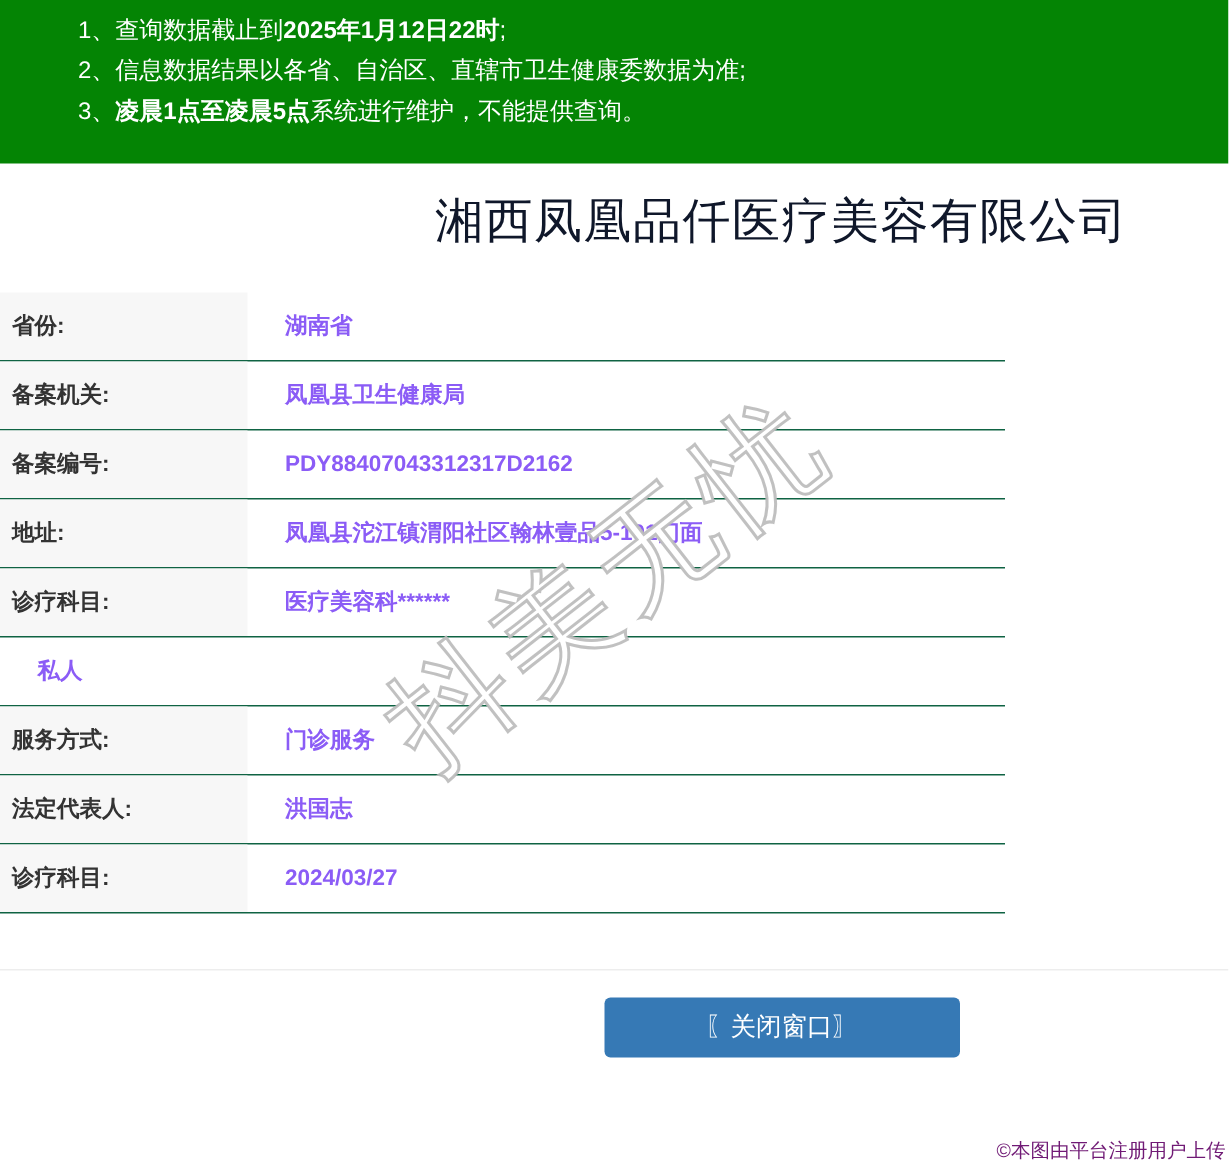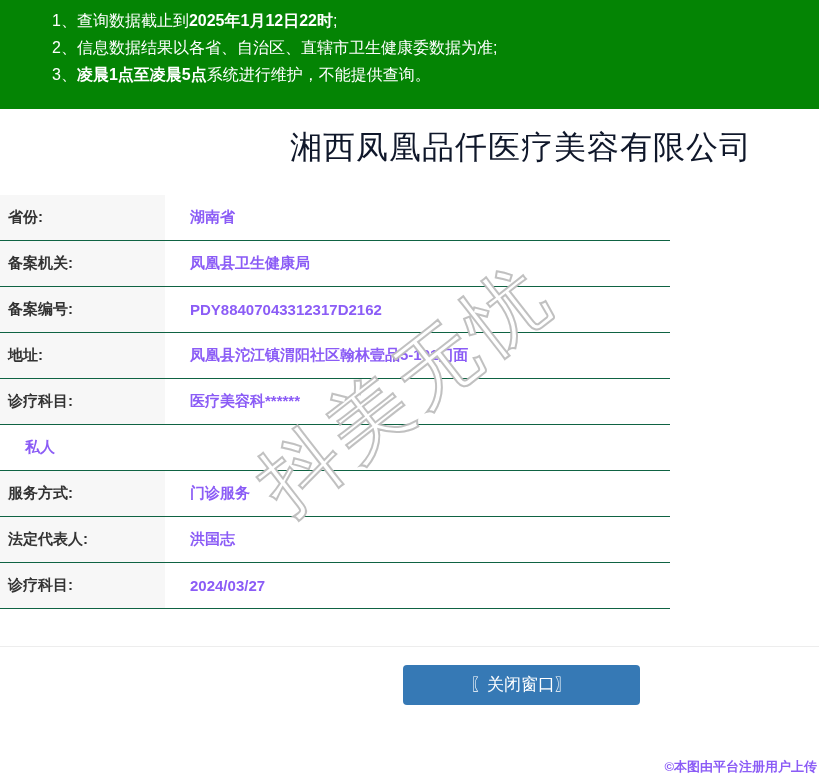--- a/index.html
+++ b/index.html
@@ -106,22 +106,22 @@
     cursor:pointer;
     font-family:inherit;
     line-height:38px;
     text-align:center;
   }
   .copyright {
     position:absolute;
     right:2px;
     bottom:3px;
     font-size:13px;
-    font-weight:bold;
-    color:#8b5cf6;
+    font-weight:normal;
+    color:#701a75;
     z-index:6;
     text-shadow:
       -1px -1px 0 #fff, 1px -1px 0 #fff, -1px 1px 0 #fff, 1px 1px 0 #fff,
       0 -1px 0 #fff, 0 1px 0 #fff, -1px 0 0 #fff, 1px 0 0 #fff;
   }
 </style>
 </head>
 <body>
 
 <div class="banner">

